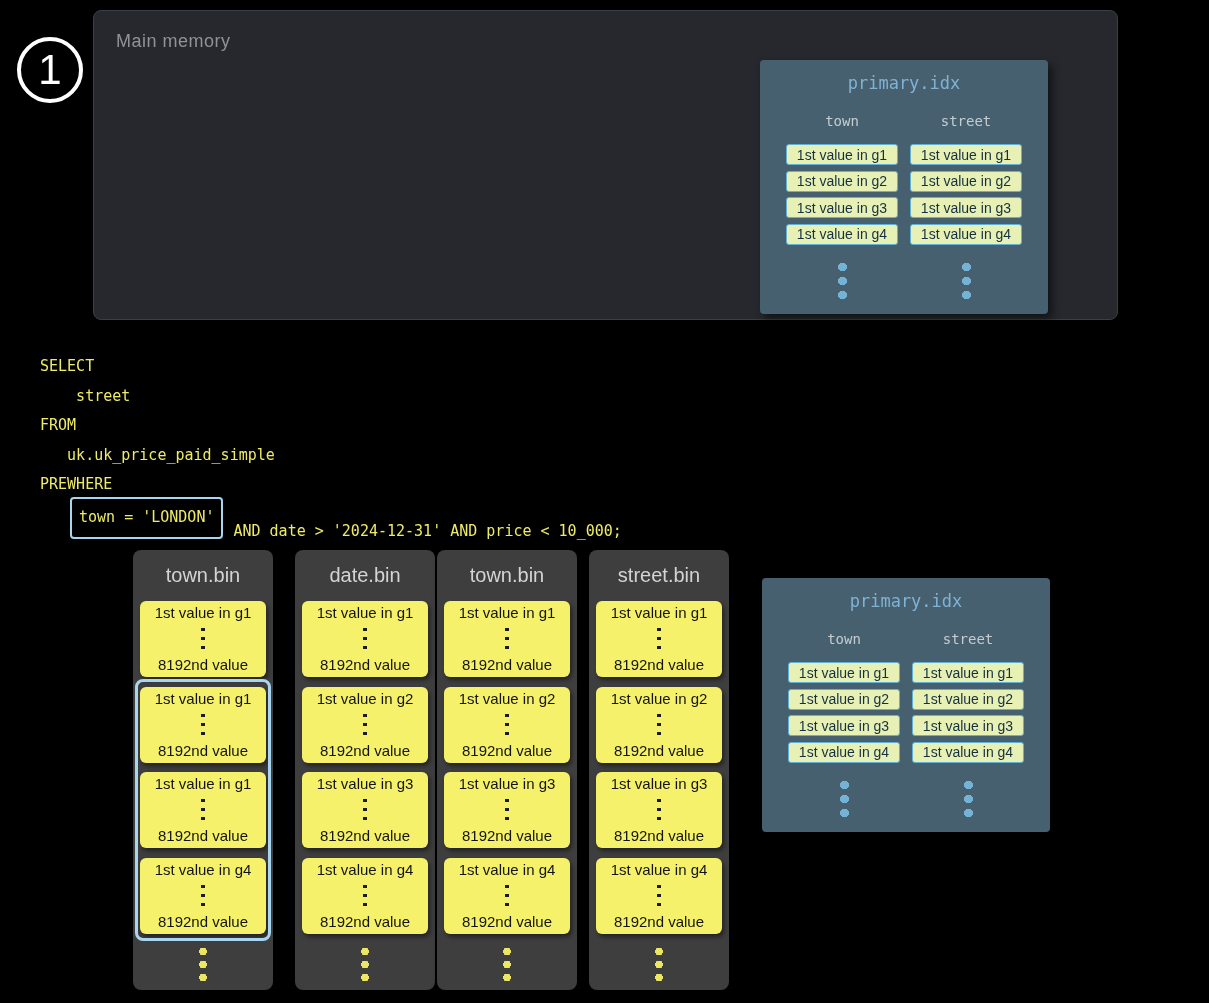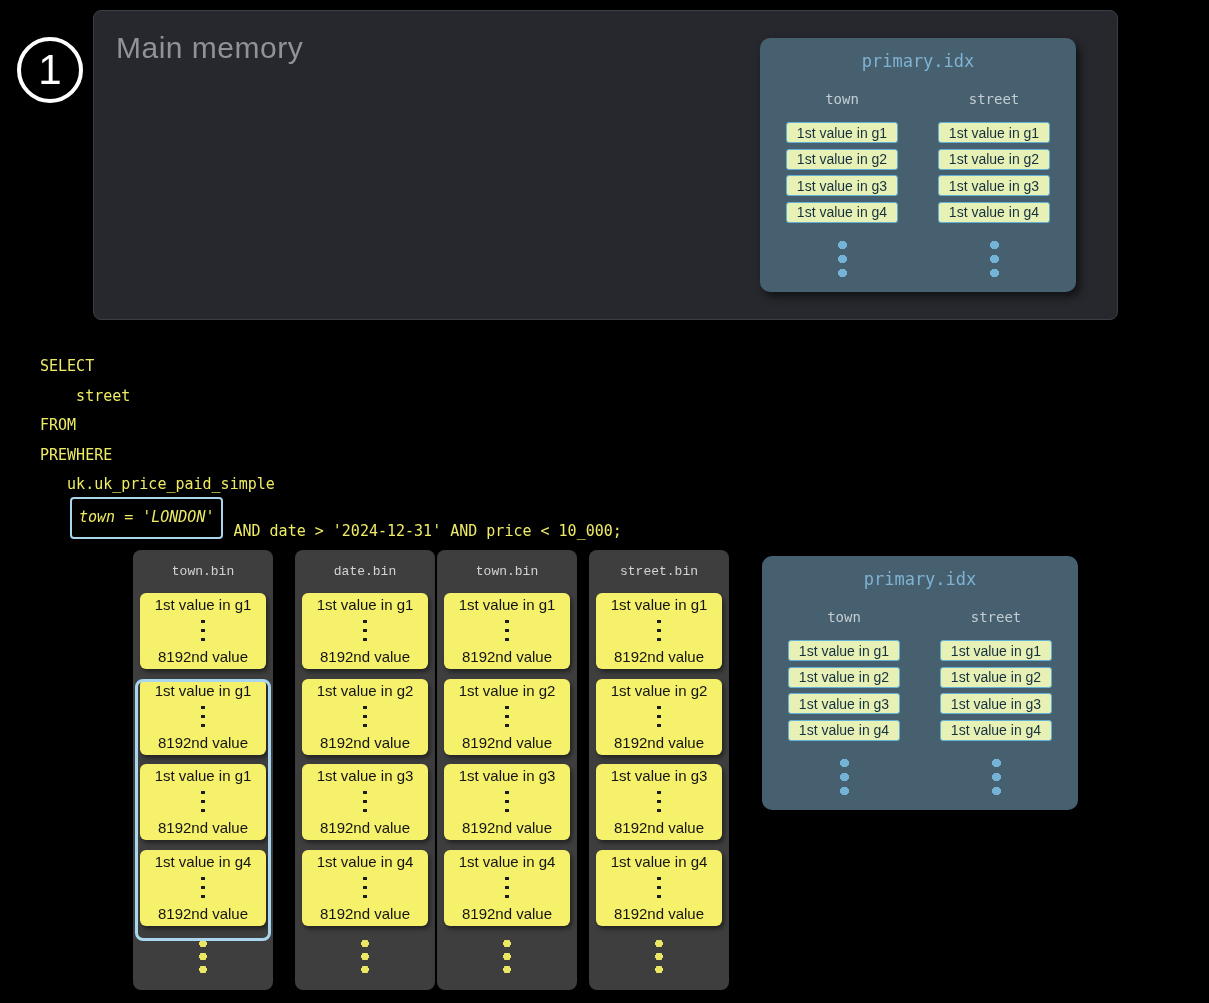--- a/index.html
+++ b/index.html
@@ -16,25 +16,25 @@
   body{position:relative; font-family:"Liberation Sans", sans-serif;}
 
   .badge{position:absolute; left:17px; top:37px; width:66px; height:66px;
     border:4px solid var(--badge); border-radius:50%;
     display:flex; align-items:center; justify-content:center;
     color:var(--badge); font-size:42px; font-weight:400; line-height:1;}
 
   .memory-panel{position:absolute; left:93px; top:10px; width:1025px; height:310px;
     background:var(--memory_panel_bg); border:1px solid var(--memory_panel_border);
     border-radius:8px;}
-  .memory-label{position:absolute; left:22px; top:20px; font-size:30px;
+  .memory-label{position:absolute; left:22px; top:20px; font-size:18px;
     color:var(--memory_label); letter-spacing:0.5px;}
 
-  .idx-card{position:absolute; width:316px; height:254px; background:var(--idx_card_bg);
-    border-radius:10px; box-shadow:4px 5px 8px rgba(0,0,0,0.55);}
+  .idx-card{position:absolute; width:288px; height:254px; background:var(--idx_card_bg);
+    border-radius:4px; box-shadow:4px 5px 8px rgba(0,0,0,0.55);margin-top:22px;}
   .idx-card.top{left:760px; top:38px;}
   .idx-card.bottom{left:762px; top:556px;}
   .idx-title{text-align:center; padding-top:13px; font-family:"DejaVu Sans Mono", monospace;
     font-size:17px; color:var(--idx_title);}
   .idx-cols{display:flex; justify-content:space-between; padding:0 26px; margin-top:20px;}
   .idx-col{display:flex; flex-direction:column; align-items:center; width:112px;}
   .idx-header{font-family:"DejaVu Sans Mono", monospace; font-size:14px;
     color:var(--idx_header); margin-bottom:15px;}
   .chip{width:112px; height:21px; margin-bottom:5.5px; background:var(--chip_bg);
     border:1.5px solid var(--chip_border); border-radius:3px; color:var(--chip_text);
@@ -49,27 +49,27 @@
     background-size:3.5px 9px;}
   .vdots.yellow{width:8px; height:39px; margin:11px auto 0;
     background-image:radial-gradient(circle closest-side, var(--bin_dot) 97%, rgba(0,0,0,0) 100%);
     background-size:8px 13px;}
 
   .sql{position:absolute; left:40px; top:352px; font-family:"DejaVu Sans Mono", monospace;
     font-size:15px; color:var(--sql_text);}
   .sql-line{white-space:pre; height:29.5px; line-height:29.5px;}
   .sql-line.last{display:flex; align-items:center; height:34px; margin-top:1px;}
   .hl-box{display:inline-flex; align-items:center; height:42px; padding:0 7px;
-    border:2px solid var(--highlight_border); border-radius:4px; margin-left:30px;font-style:italic;}
+    border:2px solid var(--highlight_border); border-radius:4px; margin-left:30px;}
   .sql-rest{margin-left:10px; white-space:pre;margin-top:28px;}
 
   .bin-card{position:absolute; top:550px; width:140px; height:440px;
     background:var(--bin_bg); border-radius:8px; box-shadow:3px 4px 7px rgba(0,0,0,0.6);}
-  .bin-title{text-align:center; padding-top:14px; font-family:Liberation Mono, monospace;
-    font-size:13px; color:var(--bin_title);}
+  .bin-title{text-align:center; padding-top:14px; font-family:Liberation Sans, sans-serif;
+    font-size:20px; color:var(--bin_title);}
   .granules{margin-top:14px; padding:0 7px;}
   .granule{width:126px; height:76px; margin-bottom:9.5px; background:var(--granule_bg);
     border-radius:6px; box-shadow:2px 3px 4px rgba(0,0,0,0.45);
     display:flex; flex-direction:column; align-items:center; justify-content:space-between;
     padding:3px 0 4px;}
   .g-text{font-size:15px; color:var(--granule_text); white-space:nowrap;}
   .bin-highlight{position:absolute; left:2px; top:129px; width:136px; height:262px;
     border:3px solid var(--highlight_border); border-radius:8px; pointer-events:none;}
 </style>
 </head>
@@ -102,22 +102,22 @@
       <div class="chip">1st value in g4</div>
       <div class="vdots blue"></div>
     </div>
   </div>
 </div>
 
 <div class="sql">
   <div class="sql-line">SELECT</div>
   <div class="sql-line">    street</div>
   <div class="sql-line">FROM</div>
+  <div class="sql-line">   uk.uk_price_paid_simple</div>
   <div class="sql-line">PREWHERE</div>
-  <div class="sql-line">   uk.uk_price_paid_simple</div>
   <div class="sql-line last">
     <span class="hl-box">
       <span>town = 'LONDON'</span>
     </span>
     <span class="sql-rest">AND date &gt; '2024-12-31' AND price &lt; 10_000;</span>
   </div>
 </div>
 
 <div class="bin-card" style="left:133px">
   <div class="bin-title">town.bin</div>

